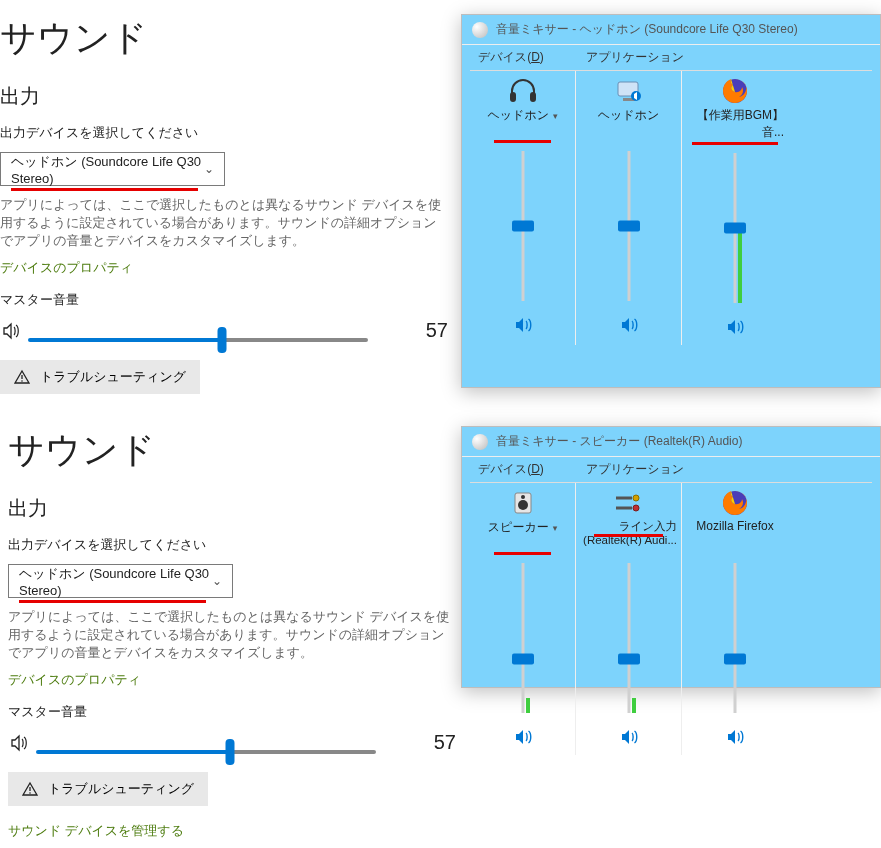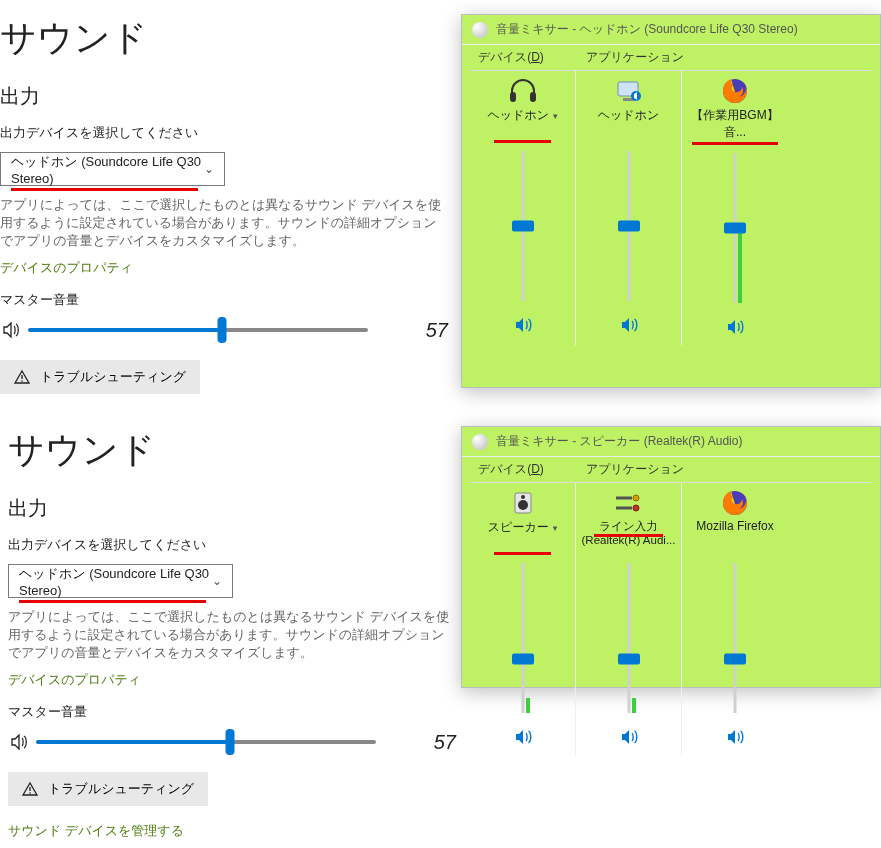--- a/index.html
+++ b/index.html
@@ -35,21 +35,21 @@
     position: relative;
     cursor: pointer;
   }
   .dropdown .dd-text { flex: 1; font-size: 13px; }
   .dropdown .chev { font-size: 12px; color: #555; }
   .red-underline {
     position: absolute; left: 10px; right: 26px; bottom: -6px;
     height: 3px; background: #e60000;
   }
 
-  .slider-row { display: flex; align-items: center; margin-top: 6px; font-style: italic; }
+  .slider-row { display: flex; align-items: flex-end; margin-top: 6px; }
   .speaker-icon { width: 22px; height: 22px; display: flex; align-items: center; justify-content: center; margin-right: 6px; }
   .slider-track {
     flex: 0 0 340px; height: 4px; border-radius: 2px;
     background: linear-gradient(to right, #0078d4 0%, #0078d4 57%, #888 57%, #888 100%);
     position: relative;
     cursor: pointer;
   }
   .slider-thumb {
     position: absolute; top: 50%; transform: translate(-50%, -50%);
     width: 9px; height: 26px; background: #0078d4; border-radius: 4px;
@@ -60,21 +60,21 @@
   .ts-btn {
     display: inline-flex; align-items: center; gap: 10px;
     background: #e8e8e8; border: none; padding: 8px 14px;
     font-size: 13px; cursor: pointer; margin-top: 18px;
   }
   .warn-icon { width: 16px; height: 16px; }
 
   
   .mixer {
     position: absolute; right: 0; width: 420px;
-    border: 1px solid #bdbdbd; background: #bef264;
+    border: 1px solid #bdbdbd; background: #7dd3fc;
     box-shadow: 0 4px 18px rgba(0,0,0,0.25);
   }
   .mixer-a { top: 14px; height: 374px; }
   .mixer-b { top: 426px; height: 262px; }
 
   .mixer-titlebar {
     height: 30px; display: flex; align-items: center; gap: 8px;
     padding: 0 10px; font-size: 12px; color: #555;
     border-bottom: 1px solid #eee;
   }
@@ -88,21 +88,21 @@
 
   .channels { display: flex; border-top: 1px solid #ddd; margin-top: 2px; }
   .channel {
     width: 106px; border-right: 1px solid #eee;
     display: flex; flex-direction: column; align-items: center;
     padding: 6px 4px 8px 4px;
     position: relative;
   }
   .channel:last-child { border-right: none; }
   .ch-icon { width: 32px; height: 28px; display: flex; align-items: center; justify-content: center; }
-  .ch-name { font-size: 12px; text-align: center; margin-top: 2px; min-height: 32px; color: #222; position: relative; }
+  .ch-name { font-size: 12px; text-align: right; margin-top: 2px; min-height: 32px; color: #222; position: relative; }
   .ch-name .dd-caret { font-size: 9px; margin-left: 4px; color: #555; }
   .ch-red-ul { position: absolute; left: 6px; right: 6px; bottom: -4px; height: 3px; background: #e60000; }
 
   .vslider {
     width: 22px; height: 150px; margin-top: 12px; position: relative;
   }
   .vslider .vtrack {
     position: absolute; left: 50%; top: 0; bottom: 0;
     width: 3px; transform: translateX(-50%);
     background: #d0d0d0;

